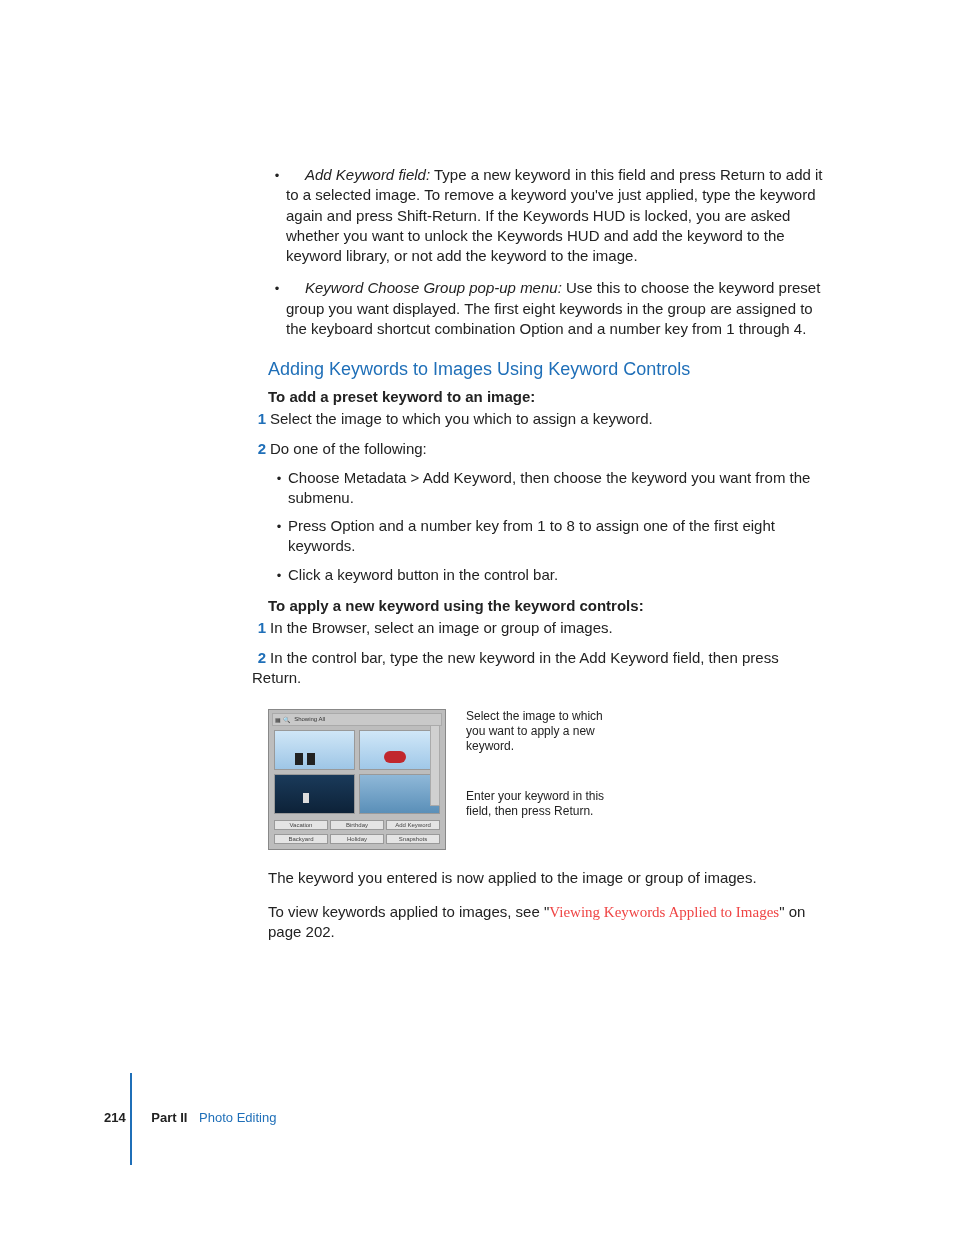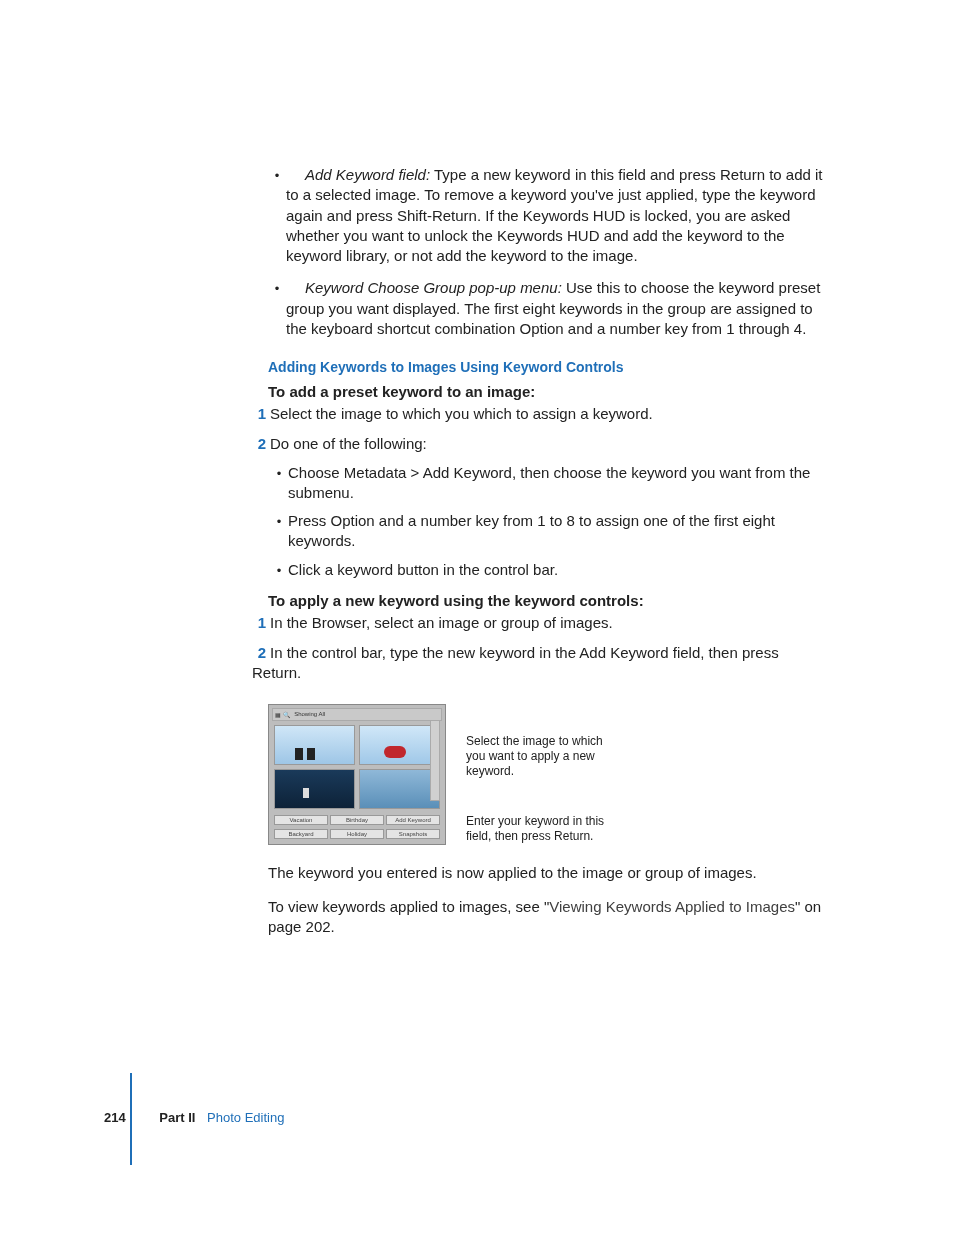--- a/index.html
+++ b/index.html
@@ -29,22 +29,22 @@
     width: 18px;
     flex-shrink: 0;
     text-align: center;
     font-size: 13px;
     padding-top: 2px;
   }
   .bitem .txt { flex: 1; }
   .italic-head { font-style: italic; margin-left: 19px; }
   h2.section {
     color: #1f6fb8;
-    font-weight: 700;
-    font-size: 14px;
+    font-weight: 400;
+    font-size: 18px;
     margin: 20px 0 2px 0;
   }
   .para { margin: 2px 0 14px 0; line-height:1.35; }
   .bold-lead { font-weight: 700; margin: 8px 0 4px 0; }
   ol.numsteps {
     list-style: none;
     margin: 0 0 12px 0;
     padding: 0;
     counter-reset: step;
   }
@@ -105,27 +105,27 @@
   .figure .controlrow .btn {
     flex:1; background:#e4e4e4; border:1px solid #999; text-align:center;
     font-size:6px; color:#444; padding:1px 0;
   }
   .figure .scrollbar {
     position:absolute; right:2px; top:12px; bottom:40px; width:8px;
     background:#d0d0d0; border:1px solid #aaa;
   }
   .figure-inner { position:relative; }
   .callouts { margin-left: 20px; font-size:12px; line-height:1.25; width:150px;}
-  .callouts .c1 { margin-top: 30px; margin-bottom: 35px;}
-  .link { color:#404040; }
+  .callouts .c1 { margin-bottom: 35px;}
+  .link { color:#ef4444;font-family:Liberation Serif, serif; }
   .footer {
     position:absolute; bottom:110px; left:104px; right:125px;
     font-size:13px;
   }
-  .footer .pn { font-weight:700; color:#222; margin-right:30px;}
+  .footer .pn { font-weight:700; color:#222; margin-right:22px;}
   .footer .pl { font-weight:700; }
   .footer .sec { color:#1f6fb8; margin-left:8px;}
   .footer-rule {
     position:absolute; left:130px; bottom:70px; width:2px; height:92px;
     background:#1f6fb8;
   }
 </style>
 </head>
 <body>
 

